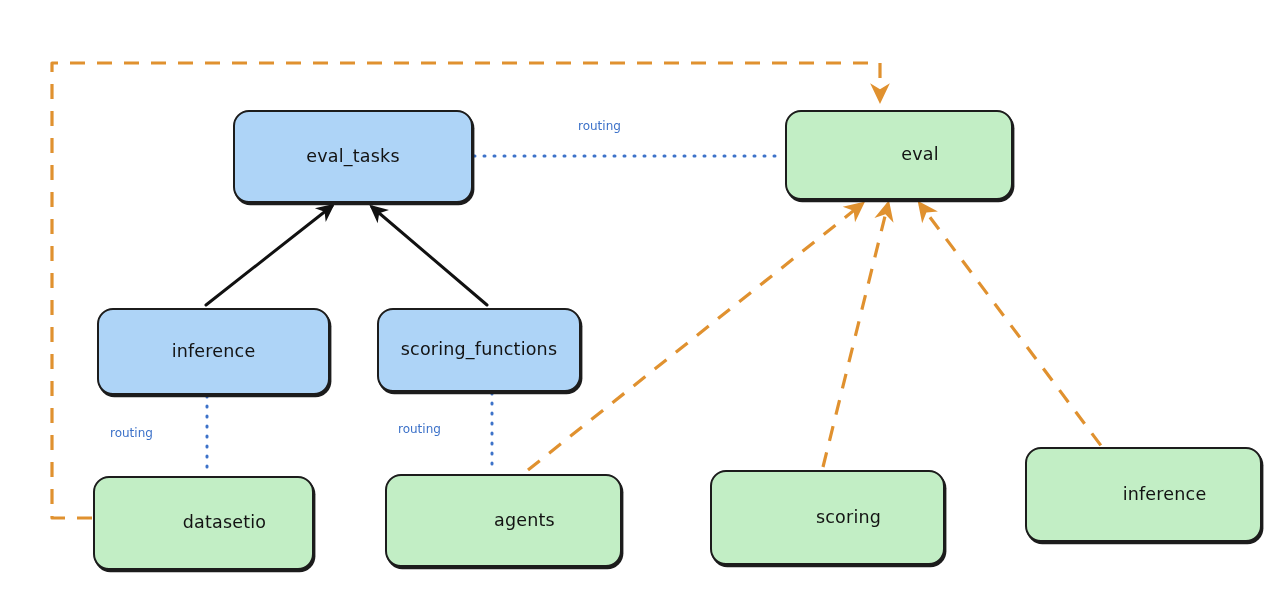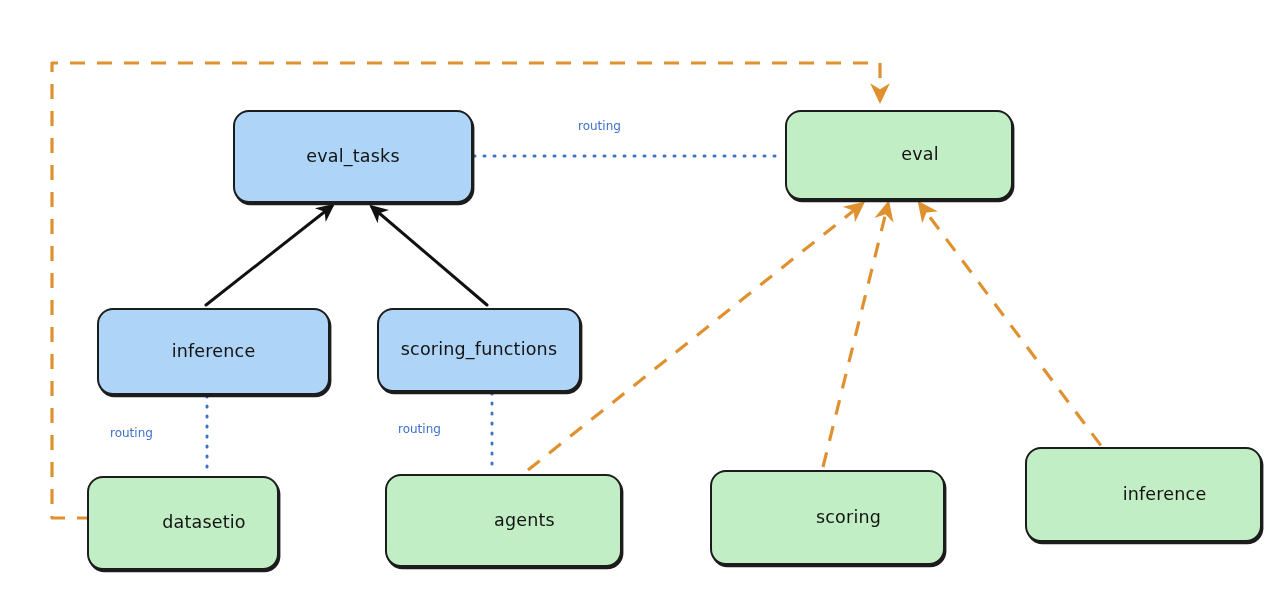--- a/index.html
+++ b/index.html
@@ -118,21 +118,21 @@
       </div>
       <div class="node node-provider" style="left: 785px; top: 110px; width: 228px; height: 90px;">
         <span class="node-label">eval</span>
       </div>
       <div class="node node-api" style="left: 97px; top: 308px; width: 233px; height: 87px;">
         <span class="node-label">inference</span>
       </div>
       <div class="node node-api" style="left: 377px; top: 308px; width: 204px; height: 84px;">
         <span class="node-label">scoring_functions</span>
       </div>
-      <div class="node node-provider" style="left: 87px; top: 476px; width: 192px; height: 94px;">
+      <div class="node node-provider" style="left: 93px; top: 476px; width: 221px; height: 94px;">
         <span class="node-label">datasetio</span>
       </div>
       <div class="node node-provider" style="left: 385px; top: 474px; width: 237px; height: 93px;">
         <span class="node-label">agents</span>
       </div>
       <div class="node node-provider" style="left: 710px; top: 470px; width: 235px; height: 95px;">
         <span class="node-label">scoring</span>
       </div>
       <div class="node node-provider" style="left: 1025px; top: 447px; width: 237px; height: 95px;">
         <span class="node-label">inference</span>

